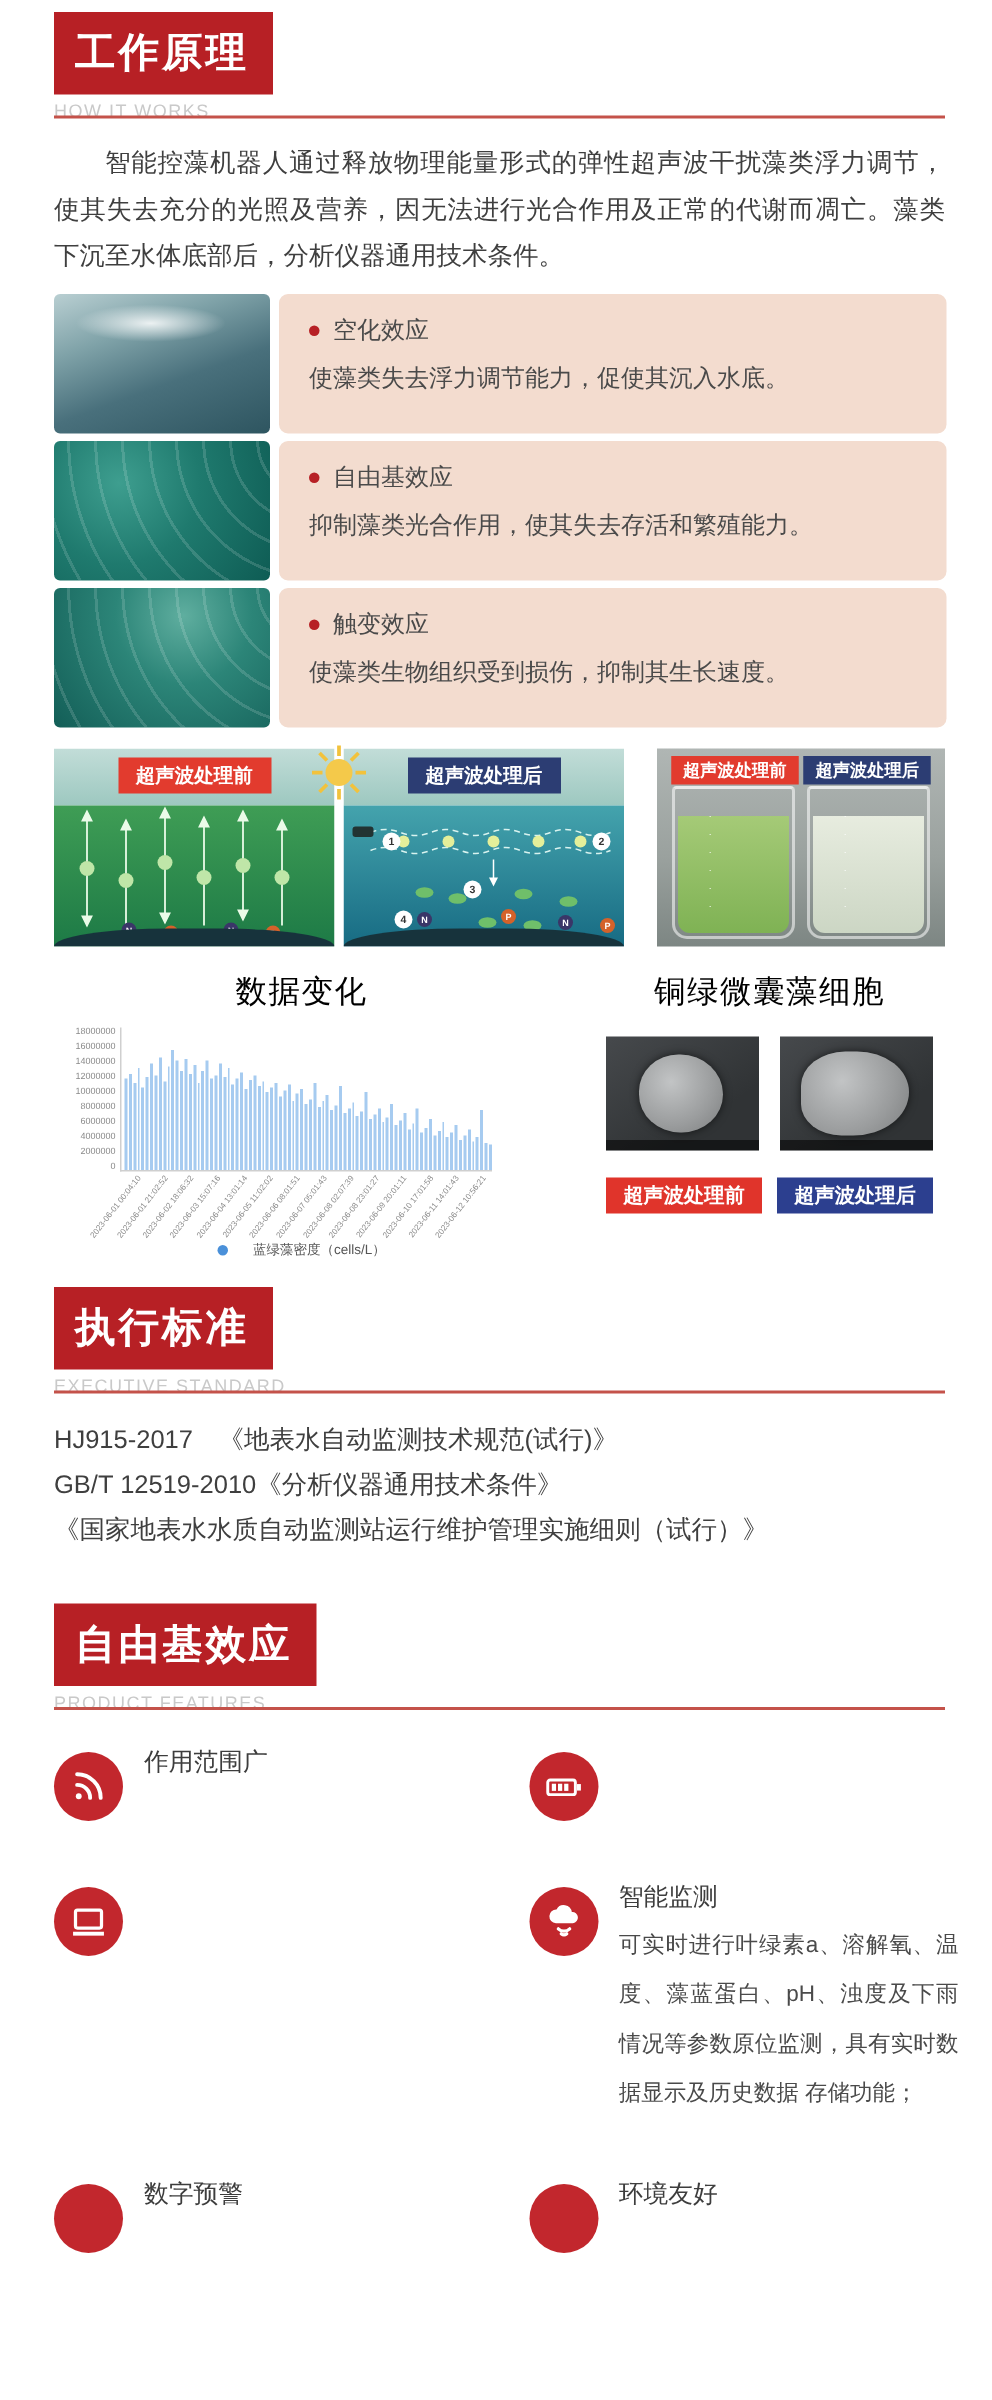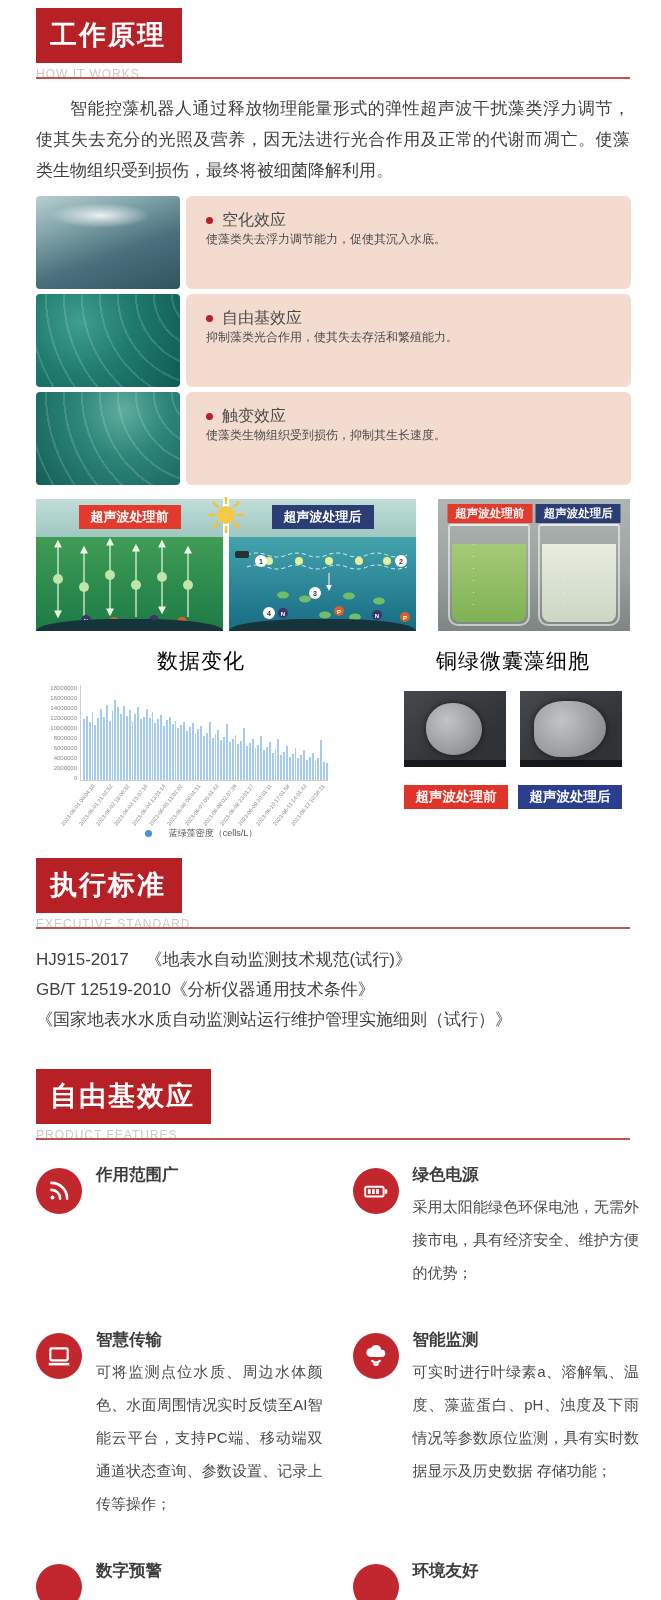--- a/index.html
+++ b/index.html
@@ -32,21 +32,21 @@
   .img-water3 { background:radial-gradient(circle at 60% 20%,#5fae9f 0%,#2c8578 40%,#135e57 100%); }
   .img-water1::after { content:""; position:absolute; left:10%; top:8%; width:70%; height:26%;
       background:radial-gradient(ellipse,rgba(255,255,255,.85),rgba(255,255,255,0) 70%); }
   .img-water2::after,.img-water3::after { content:""; position:absolute; inset:0;
       background:repeating-radial-gradient(circle at 120% 0%,rgba(255,255,255,.14) 0 2px,rgba(255,255,255,0) 2px 18px); }
   .card-body {
     flex:1; background:#f3dccf; border-radius:6px; padding:14px 16px 0 20px;
   }
   .card-title { font-size:16px; color:#4a4a4a; display:flex; align-items:center; gap:9px; font-weight:normal; }
   .bullet { width:7px; height:7px; border-radius:50%; background:#b72025; flex-shrink:0; }
-  .card-desc { font-size:12px; color:#4a4a4a; }
+  .card-desc { margin-top:11px; font-size:16px; color:#4a4a4a; }
   
   .media-row { margin:14px 31px 0 36px; display:flex; gap:22px; }
   .diagram { position:relative; display:flex; gap:6px; width:380px; height:132px; flex-shrink:0; }
   .panel { flex:1; position:relative; overflow:hidden; }
   .panel .sky { position:absolute; top:0; left:0; right:0; height:38px; background:linear-gradient(#c2ddd8,#9dc8c0); }
   .panel.before .water { position:absolute; top:38px; bottom:0; left:0; right:0; background:linear-gradient(#3f9d55,#1d7a46); }
   .panel.after  .water { position:absolute; top:38px; bottom:0; left:0; right:0; background:linear-gradient(#44a3ad,#176b83); }
   .panel .bed { position:absolute; bottom:0; left:0; right:0; height:12px; background:#17333c; border-radius:50% 50% 0 0/120% 120% 0 0; }
   .tag { position:absolute; top:6px; left:50%; transform:translateX(-50%); z-index:3;
          color:#fff; font-size:13px; font-weight:bold; padding:3px 12px; white-space:nowrap; }
@@ -104,33 +104,33 @@
   .standards { margin:14px 31px 0 36px; font-size:17px; color:#3f3f3f; }
   .standards div { line-height:30px; }
   
   .features { margin:22px 22px 0 36px; display:grid; grid-template-columns:1fr 1fr;
       column-gap:30px; row-gap:40px; }
   .feature { display:flex; gap:14px; }
   .f-icon { width:46px; height:46px; border-radius:50%; background:#c2272d; flex-shrink:0;
       display:flex; align-items:center; justify-content:center; margin-top:4px; }
   .f-icon svg { width:26px; height:26px; }
   .f-text { flex:1; }
-  .f-title { font-size:16.5px; color:#3d3d3d; font-weight:bold; margin-bottom:4px; }
+  .f-title { font-size:16.5px; color:#3d3d3d; font-weight:normal; margin-bottom:4px; }
   .f-body { font-size:15px; color:#4a4a4a; line-height:33px; text-align:justify; }
 </style>
 </head>
 <body>
 
 <div class="sec-header" style="margin-top:8px">
   <div class="sec-box">工作原理</div>
   <div class="sec-line" style="bottom:2px"></div>
   <div class="sec-sub">HOW IT WORKS</div>
 </div>
 
-<p class="intro">智能控藻机器人通过释放物理能量形式的弹性超声波干扰藻类浮力调节，使其失去充分的光照及营养，因无法进行光合作用及正常的代谢而凋亡。使藻类生物组织受到损伤，最终将被细菌降解利用。</p>
+<p class="intro">智能控藻机器人通过释放物理能量形式的弹性超声波干扰藻类浮力调节，使其失去充分的光照及营养，因无法进行光合作用及正常的代谢而凋亡。藻类下沉至水体底部后，分析仪器通用技术条件。</p>
 
 <div class="cards">
   <div class="card-row">
     <div class="card-img img-water1"></div>
     <div class="card-body">
       <div class="card-title">
         <span class="bullet"></span>
         <span>空化效应</span>
       </div>
       <div class="card-desc">使藻类失去浮力调节能力，促使其沉入水底。</div>
@@ -491,36 +491,28 @@
   <div class="feature">
     <div class="f-icon">
       <svg viewBox="0 0 24 24" fill="#fff">
         <rect x="2" y="8" width="17" height="9" rx="1.5" fill="none" stroke="#fff" stroke-width="1.8"></rect>
         <rect x="4.5" y="10.3" width="2.6" height="4.4"></rect>
           <rect x="8.3" y="10.3" width="2.6" height="4.4"></rect>
         <rect x="12.1" y="10.3" width="2.6" height="4.4"></rect>
           <rect x="20" y="10.5" width="2.4" height="4"></rect>
       </svg>
     </div>
-    <div class="f-text">
-      <div class="f-title">绿色电源</div>
-      <div class="f-body">采用太阳能绿色环保电池，无需外接市电，具有经济安全、维护方便的优势；</div>
-    </div>
   </div>
 
   <div class="feature">
     <div class="f-icon">
       <svg viewBox="0 0 24 24" fill="none" stroke="#fff" stroke-width="2">
         <rect x="4" y="5" width="16" height="11" rx="1.2"></rect>
         <line x1="2.5" y1="19.5" x2="21.5" y2="19.5" stroke-width="2.4"></line>
       </svg>
-    </div>
-    <div class="f-text">
-      <div class="f-title">智慧传输</div>
-      <div class="f-body">可将监测点位水质、周边水体颜色、水面周围情况实时反馈至AI智能云平台，支持PC端、移动端双通道状态查询、参数设置、记录上传等操作；</div>
     </div>
   </div>
 
   <div class="feature">
     <div class="f-icon">
       <svg viewBox="0 0 24 24" fill="#fff">
         <path d="M7 13a4.2 4.2 0 0 1 .4-8.4 5 5 0 0 1 9.4 1.6A3.4 3.4 0 0 1 17.5 13z"></path>
         <path d="M8.5 16.5a5 5 0 0 0 7 0" fill="none" stroke="#fff" stroke-width="2" stroke-linecap="round"></path>
         <path d="M10.3 19.5a2.6 2.6 0 0 0 3.4 0" fill="none" stroke="#fff" stroke-width="2" stroke-linecap="round"></path>
       </svg>

